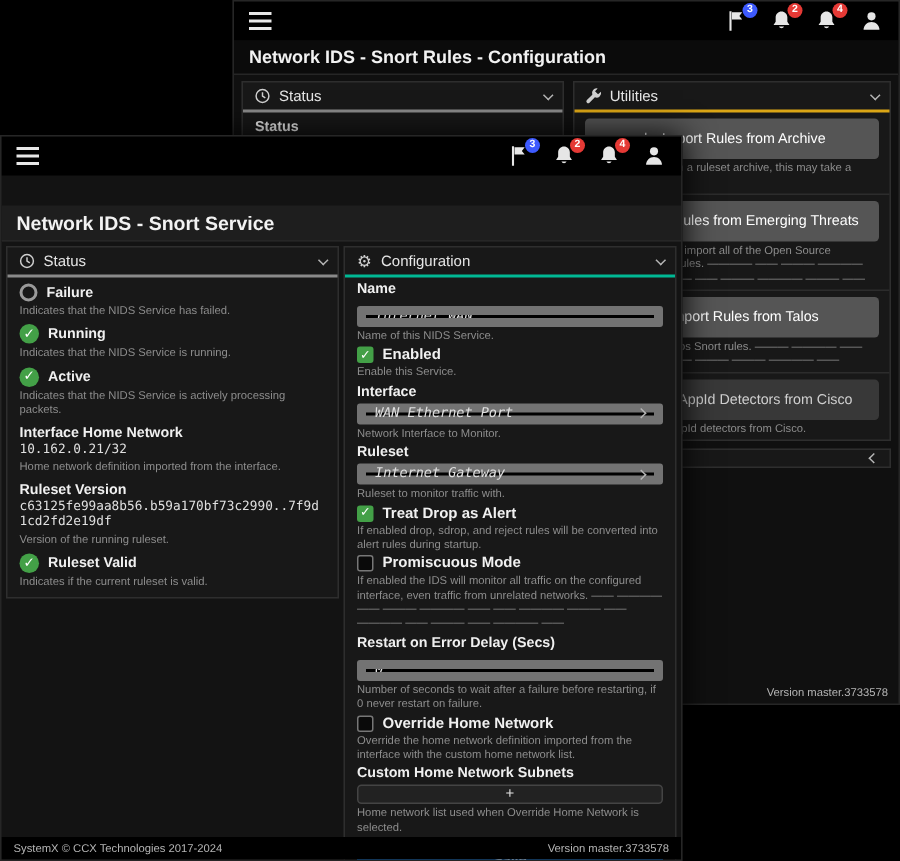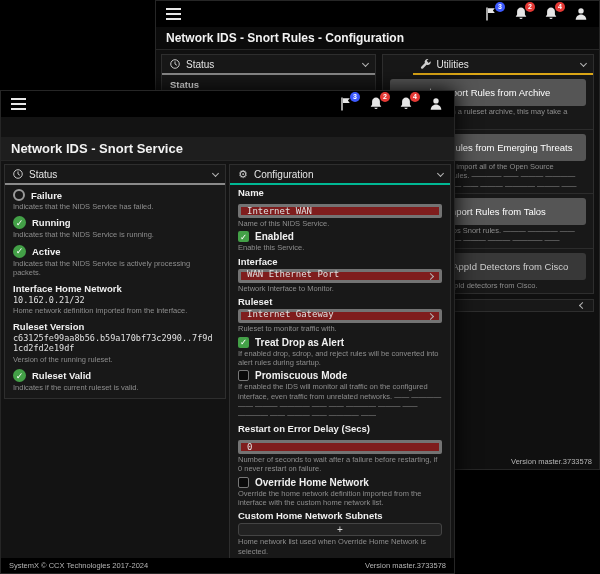--- a/index.html
+++ b/index.html
@@ -32,21 +32,21 @@
 
   .content { display:flex; align-items:flex-start; padding:3px; gap:3px; }
   .back .content { padding:4px 5px; gap:6px; }
   .content > .panel, .content > .col { flex:1; min-width:0; }
   .col { display:flex; flex-direction:column; gap:5px; }
 
   .panel { background:#181818; border:1px solid #2e2e2e; }
   .panel-header { display:flex; align-items:center; gap:5px; padding:3px 7px;
                   font-size:10px; color:#e5e5e5; border-bottom:2px solid #8a8a8a; cursor:pointer; }
   .panel-header.teal   { border-bottom-color:#00b894; }
-  .panel-header.yellow { border-bottom-color:#dba616;margin-left:30px; }
+  .panel-header.yellow { border-bottom-color:#dba616; }
   .ph-icon { width:12px; height:12px; display:inline-flex; align-items:center; justify-content:center;
              font-size:11px; color:#cfcfcf; }
   .ph-icon svg { width:12px; height:12px; }
   .spacer { flex:1; }
 
   .chev { width:5px; height:5px; border-right:1.6px solid #b5b5b5; border-bottom:1.6px solid #b5b5b5;
           display:inline-block; flex:0 0 auto; }
   .chev.down  { transform:rotate(45deg); margin-top:-2px; }
   .chev.right { transform:rotate(-45deg); }
   .chev.left  { transform:rotate(135deg); }
@@ -56,23 +56,23 @@
   .s-label{ font-size:9.5px; font-weight:bold; color:#f0f0f0; }
   .ok-circle { width:13px; height:13px; border-radius:50%; background:#43a047; color:#fff;
                display:inline-flex; align-items:center; justify-content:center; font-size:9px; flex:0 0 auto; }
   .empty-circle { width:12px; height:12px; border-radius:50%; border:2px solid #9a9a9a;
                   background:transparent; flex:0 0 auto; }
   .help { font-size:7.5px; color:#8d8d8d; line-height:1.25; margin-top:1px; }
   .s-value { font-size:8.5px; color:#e0e0e0; word-break:break-all; line-height:1.25; margin-top:1px; }
 
   .field { padding:2px 8px 1px; }
   .f-label { font-size:9.5px; font-weight:bold; color:#f0f0f0; margin-bottom:2px; }
-  .text-input, .select { width:100%; background:#7f1d1d; border:3px solid #737373; border-radius:2px;
-      color:#e0e0e0; font-family:"DejaVu Sans Mono",monospace; font-size:9px; padding:1px 6px; height:14px; }
-  .select { display:flex; align-items:flex-end; justify-content:space-between; cursor:pointer; }
+  .text-input, .select { width:100%; background:#000000; border:6px solid #737373; border-radius:2px;
+      color:#e0e0e0; font-family:"DejaVu Sans Mono",monospace; font-size:9px; padding:1px 6px; height:14px;font-style:italic; }
+  .select { display:flex; align-items:center; justify-content:space-between; cursor:pointer; }
   .text-input { outline:none; }
 
   .cb-row { display:flex; align-items:center; gap:6px; cursor:pointer; }
   .cb { width:11px; height:11px; border-radius:2px; display:inline-flex; align-items:center;
         justify-content:center; flex:0 0 auto; }
   .cb.checked   { background:#43a047; color:#fff; font-size:8.5px; }
   .cb.unchecked { border:1px solid #777; background:#0a0a0a; }
   .cb-label { font-size:10px; font-weight:bold; color:#f0f0f0; }
 
   .btn { display:flex; align-items:center; justify-content:center; gap:5px; border:none;

